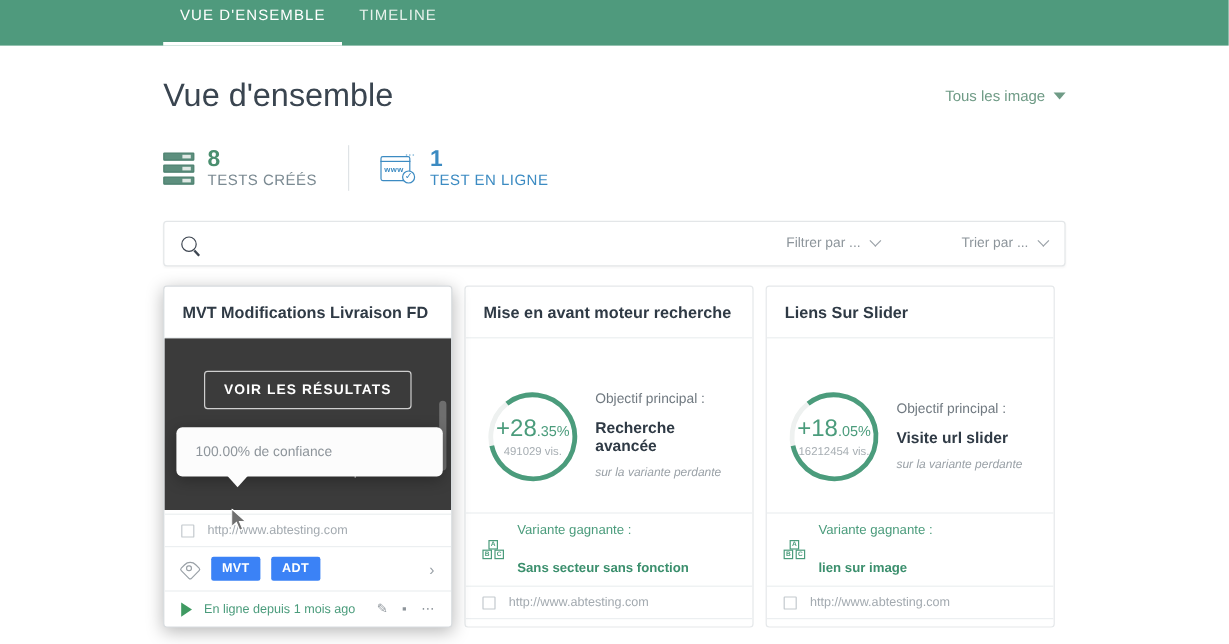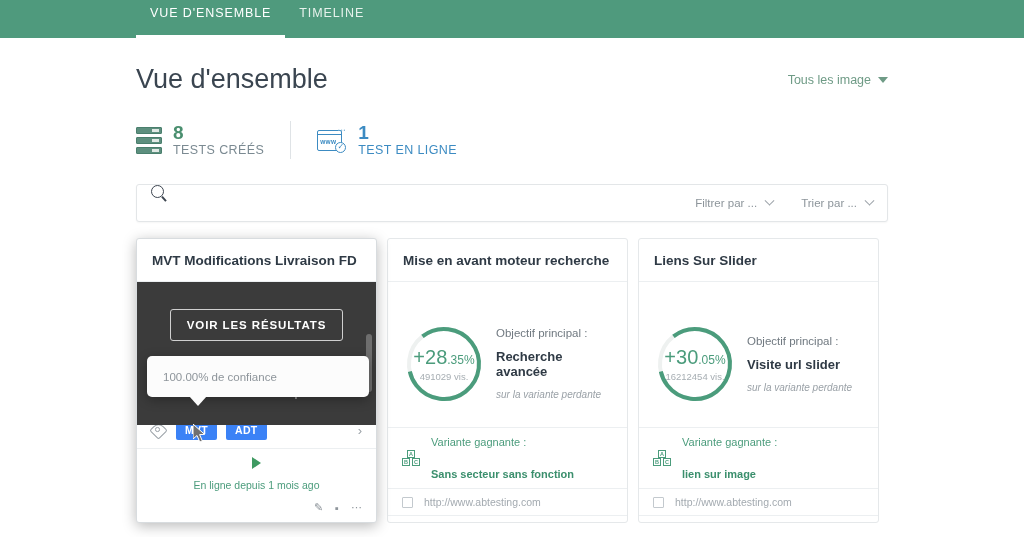--- a/index.html
+++ b/index.html
@@ -87,22 +87,23 @@
   .ic-www .check {
     position: absolute; right: 1px; bottom: 1px; width: 11px; height: 11px;
     border-radius: 50%; background: #fff; border: 1.6px solid #3c8bc2;
     color: #3c8bc2; font-size: 8px; line-height: 8px; text-align: center;
   }
 
   
   .searchbar {
     margin-top: 25px; height: 38px; background: #fff;
     border: 1px solid #e3e6e8; border-radius: 3px;
-    display: flex; padding: 0 14px;
+    display: flex; align-items: center; padding: 0 14px;
     box-shadow: 0 1px 2px rgba(0,0,0,.04);
+    gap: 40px;
   }
   .search-input {
     flex: 1; border: 0; outline: none; font-size: 13px; color: #3a4550;
     font-family: "Liberation Sans", sans-serif; margin-left: 12px;
   }
   .mag { width: 13px; height: 13px; border: 1.7px solid #3d4550; border-radius: 50%; position: relative; }
   .mag::after { content:""; position:absolute; width:1.8px; height:6px; background:#3d4550; right:-2px; bottom:-5px; transform: rotate(-42deg); }
   .dropdown {
     font-size: 11.5px; color: #8d959b; display: flex; align-items: center; gap: 9px;
     margin-left: 28px; cursor: pointer;
@@ -214,21 +215,21 @@
     border: 1.4px solid #9aa1a7; border-radius: 2px 7px 2px 2px; transform: rotate(-45deg);
   }
   .tag-ic::after { content:""; position:absolute; left:4px; top:4px; width:2.5px; height:2.5px; border-radius:50%; border:1.2px solid #9aa1a7; }
   .chip {
     background: #3b82f6; color: #fff; font-size: 10.5px; font-weight: bold;
     padding: 4px 9px; border-radius: 2px; letter-spacing: .3px;
   }
   .chip.wide { font-weight: normal; font-size: 10.5px; padding: 4px 8px; }
   .arrow-r { margin-left: auto; color: #9aa1a7; font-size: 13px; }
 
-  .status-row { padding: 8px 14px; border-top: 1px solid #eceff1; display: flex; align-items: center; gap: 10px; flex-direction: column; }
+  .status-row { padding: 8px 14px; border-top: 1px solid #eceff1; display: flex; align-items: center; gap: 10px; }
   .tri-play { width: 0; height: 0; border-left: 9px solid #3f9a62; border-top: 6px solid transparent; border-bottom: 6px solid transparent; }
   .status-txt { font-size: 10.5px; }
   .status-txt.on { color: #4b9c7c; }
   .row-actions { margin-left: auto; display: flex; align-items: center; gap: 12px; color: #8e959b; font-size: 11px; }
 </style>
 </head>
 <body>
 
 <div class="topnav">
   <div class="tab active">
@@ -395,21 +396,21 @@
       </div>
 
       <div class="card-body">
         <div class="donut">
           <svg width="84" height="84" viewBox="0 0 84 84">
             <circle cx="42" cy="42" r="35" fill="none" stroke="#eef1f0" stroke-width="4"></circle>
             <circle cx="42" cy="42" r="35" fill="none" stroke="#4b9c7c" stroke-width="4" stroke-linecap="butt" stroke-dasharray="180.32741831605412 39.58406743523139"></circle>
           </svg>
           <div class="donut-label">
             <div class="donut-pct">
-              <span class="big"><span>+</span><span>30</span></span><span class="small">.05%</span>
+              <span class="big"><span>+</span><span>18</span></span><span class="small">.05%</span>
             </div>
             <div class="donut-vis">16212454 vis.</div>
           </div>
         </div>
         <div class="body-right">
           <div class="goal-lbl">Objectif principal :</div>
           <div class="goal-val">Visite url slider</div>
           <div class="goal-note">sur la variante perdante</div>
         </div>
       </div>

